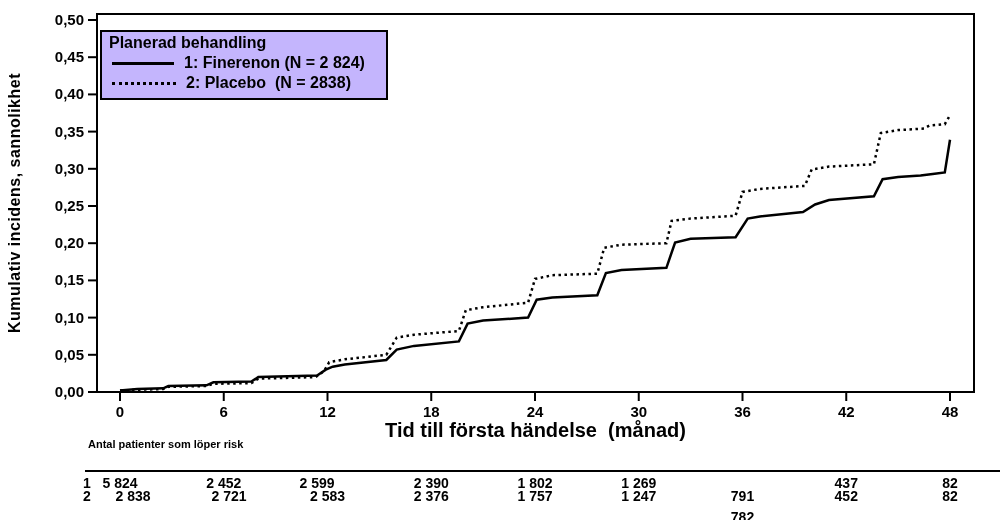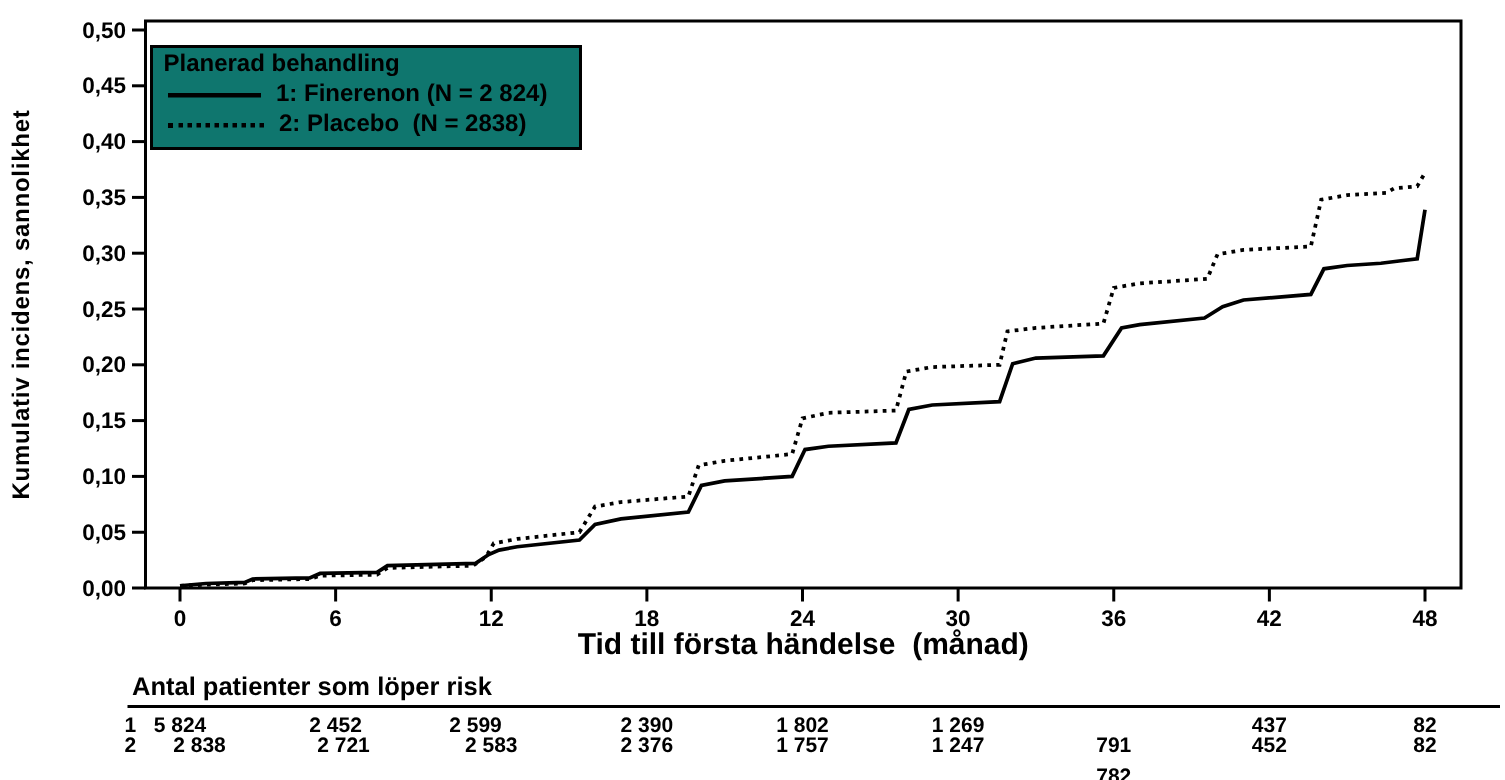--- a/index.html
+++ b/index.html
@@ -16,31 +16,31 @@
   .y-title span {
     writing-mode:vertical-rl; transform:rotate(180deg);
     font-size:16px; letter-spacing:0.5px; white-space:pre;
   }
   .x-title {
     position:absolute; left:97px; top:419px; width:877px;
     text-align:center; font-size:20px; white-space:pre;
   }
   .legend {
     position:absolute; left:100px; top:30px; width:288px; height:70px;
-    border:2px solid #000; background:#0f766e; box-sizing:border-box;
+    border:2px solid #000; background:#c4b5fd; box-sizing:border-box;
     font-size:16px;
   }
   .legend-title { margin:2px 0 1px 7px; white-space:pre; }
   .legend-row { display:flex; align-items:center; height:20px; margin-left:10px; }
   .legend-swatch { width:62px; border-top-width:3px; border-top-color:#000; margin-right:10px; }
   .swatch-solid  { border-top-style:solid; }
   .swatch-dashed { border-top-style:dotted; width:64px; }
   .legend-label { white-space:pre;text-align:center; }
   .risk-title {
-    position:absolute; left:88px; top:448px; font-size:17px; white-space:pre;
+    position:absolute; left:88px; top:438px; font-size:11px; white-space:pre;
   }
   .risk-rule {
     position:absolute; left:85px; top:470px; width:915px; height:2px; background:#000;
   }
   .risk-row { position:absolute; left:0; width:1003px; height:14px; font-size:14px; }
   .risk-row-label { position:absolute; left:83px; white-space:pre; }
   .risk-value { position:absolute; transform:translateX(-50%); white-space:pre; }
 </style>
 </head>
 <body>

